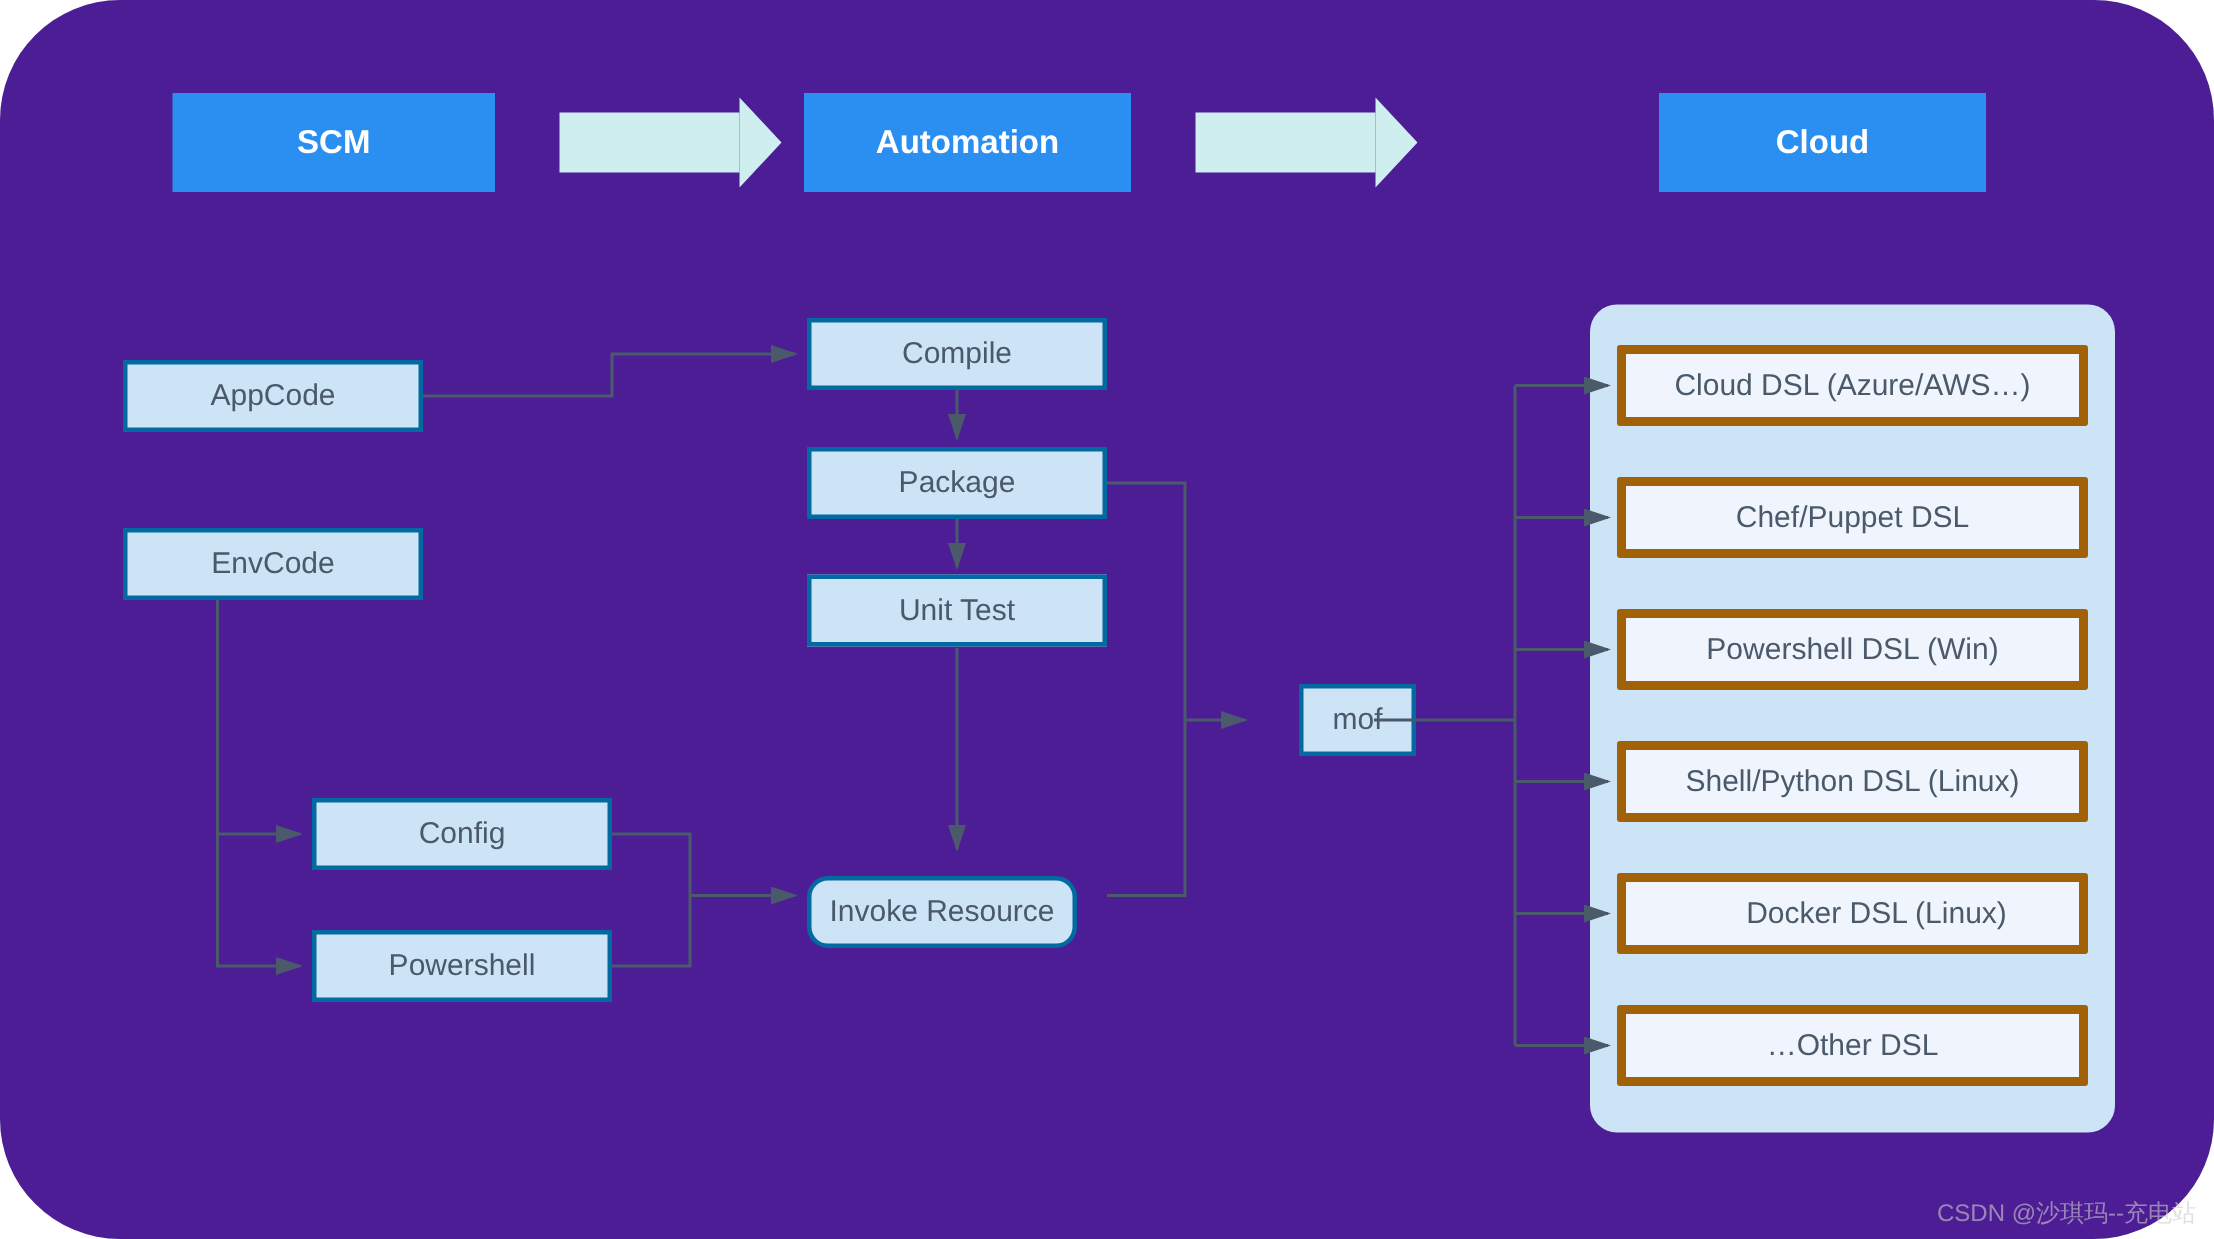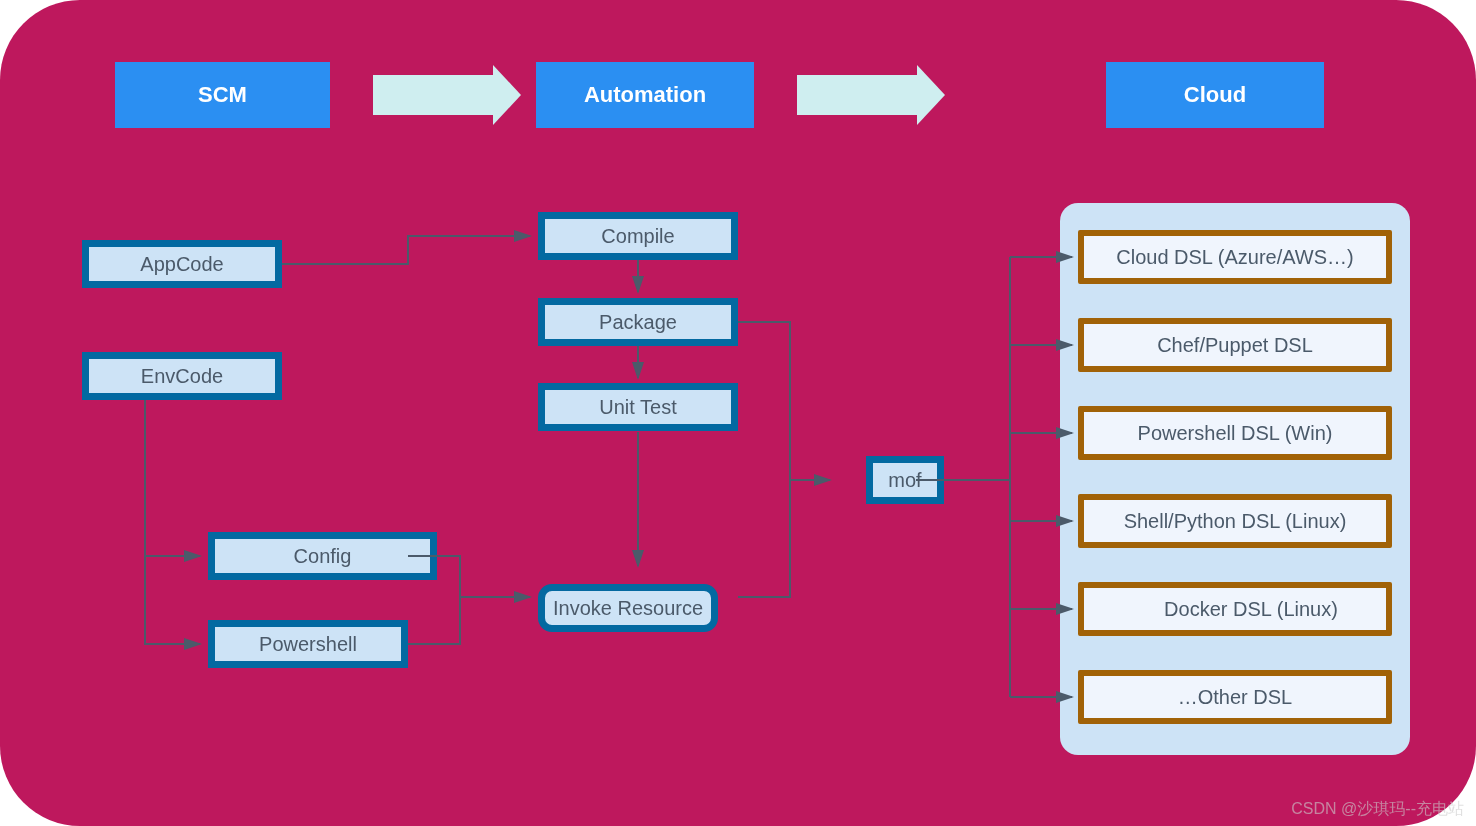--- a/index.html
+++ b/index.html
@@ -10,21 +10,21 @@
       width: 1476px;
       height: 826px;
       position: relative;
     }
     .canvas {
       position: absolute;
       top: 0;
       left: 0;
       width: 1476px;
       height: 826px;
-      background: #be185d;
+      background: #4c1d95;
       border-radius: 80px;
     }
     .header-box {
       position: absolute;
       background: #2b8ff2;
       color: #fff;
       font-weight: bold;
       font-size: 22px;
       display: flex;
       align-items: center;
@@ -42,21 +42,21 @@
       right: -28px;
       top: -10px;
       width: 0; height: 0;
       border-top: 30px solid transparent;
       border-bottom: 30px solid transparent;
       border-left: 28px solid #cfeef0;
     }
     .node {
       position: absolute;
       background: #cde3f6;
-      border: 7px solid #0369a1;
+      border: 3px solid #0369a1;
       color: #4b5a6a;
       font-size: 20px;
       display: flex;
       align-items: center;
       justify-content: center;
       height: 48px;
       box-sizing: border-box;
     }
     .cloud-group {
       position: absolute;
@@ -98,21 +98,21 @@
 <div class="canvas">
 
   <div class="header-box" style="left:115px; top:62px; width:215px;">SCM</div>
   <div class="flow-arrow" style="left:373px; top:75px; width:120px;"></div>
   <div class="header-box" style="left:536px; top:62px; width:218px;text-align:right;">Automation</div>
   <div class="flow-arrow" style="left:797px; top:75px; width:120px;"></div>
   <div class="header-box" style="left:1106px; top:62px; width:218px;">Cloud</div>
 
   <div class="node" style="left:82px; top:240px; width:200px;">AppCode</div>
   <div class="node" style="left:82px; top:352px; width:200px;">EnvCode</div>
-  <div class="node" style="left:208px; top:532px; width:229px;">Config</div>
+  <div class="node" style="left:208px; top:532px; width:200px;">Config</div>
   <div class="node" style="left:208px; top:620px; width:200px;">Powershell</div>
 
   <div class="node" style="left:538px; top:212px; width:200px;">Compile</div>
   <div class="node" style="left:538px; top:298px; width:200px;">Package</div>
   <div class="node" style="left:538px; top:383px; width:200px;">Unit Test</div>
   <div class="node" style="left:538px; top:584px; width:180px;border-radius:14px;">Invoke Resource</div>
   <div class="node" style="left:838px; top:456px; width:78px;margin-left:28px;">mof</div>
 
   <div class="cloud-group" style="left:1060px; top:203px; width:350px; height:552px;"></div>
   <div class="cloud-item" style="left:1078px; top:230px; width:314px;">Cloud DSL (Azure/AWS…)</div>

